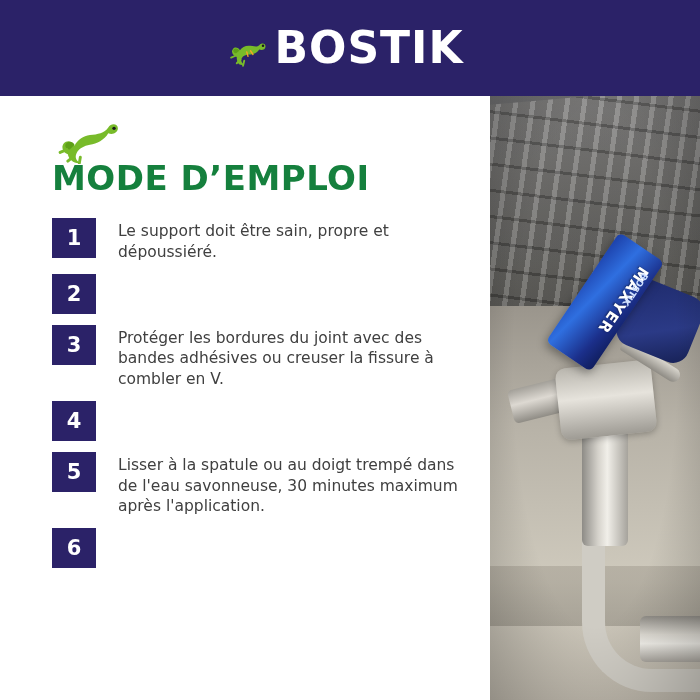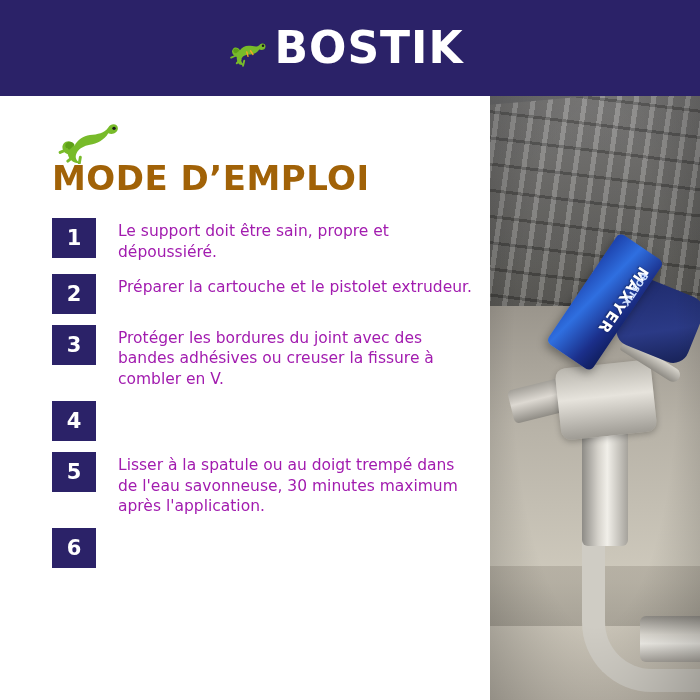--- a/index.html
+++ b/index.html
@@ -66,21 +66,21 @@
     position: absolute;
     left: 58px;
     top: 16px;
     width: 62px;
     height: 52px;
   }
   .title {
     position: absolute;
     left: 52px;
     top: 62px;
-    color: #a16207;
+    color: #15803d;
     font-size: 34px;
     font-weight: bold;
     letter-spacing: 0.5px;
     font-family: "DejaVu Sans", sans-serif;
   }
 
   .steps {
     position: absolute;
     left: 52px;
     top: 122px;
@@ -100,21 +100,21 @@
     font-size: 21px;
     font-weight: bold;
     display: flex;
     align-items: center;
     justify-content: center;
     font-family: "DejaVu Sans", sans-serif;
   }
   .step-text {
     flex: 1 1 auto;
     margin-left: 22px;
-    color: #a21caf;
+    color: #404040;
     font-size: 15.5px;
     line-height: 1.34;
     padding-top: 3px;
     font-family: "DejaVu Sans", sans-serif;
   }
 
   
   .photo {
     position: absolute;
     left: 490px;
@@ -278,21 +278,20 @@
 
     <div class="steps">
 
       <div class="step">
         <div class="step-num">1</div>
         <div class="step-text">Le support doit être sain, propre et dépoussiéré.</div>
       </div>
 
       <div class="step">
         <div class="step-num">2</div>
-        <div class="step-text">Préparer la cartouche et le pistolet extrudeur.</div>
       </div>
 
       <div class="step">
         <div class="step-num">3</div>
         <div class="step-text">Protéger les bordures du joint avec des bandes adhésives ou creuser la fissure à combler en V.</div>
       </div>
 
       <div class="step">
         <div class="step-num">4</div>
       </div>

